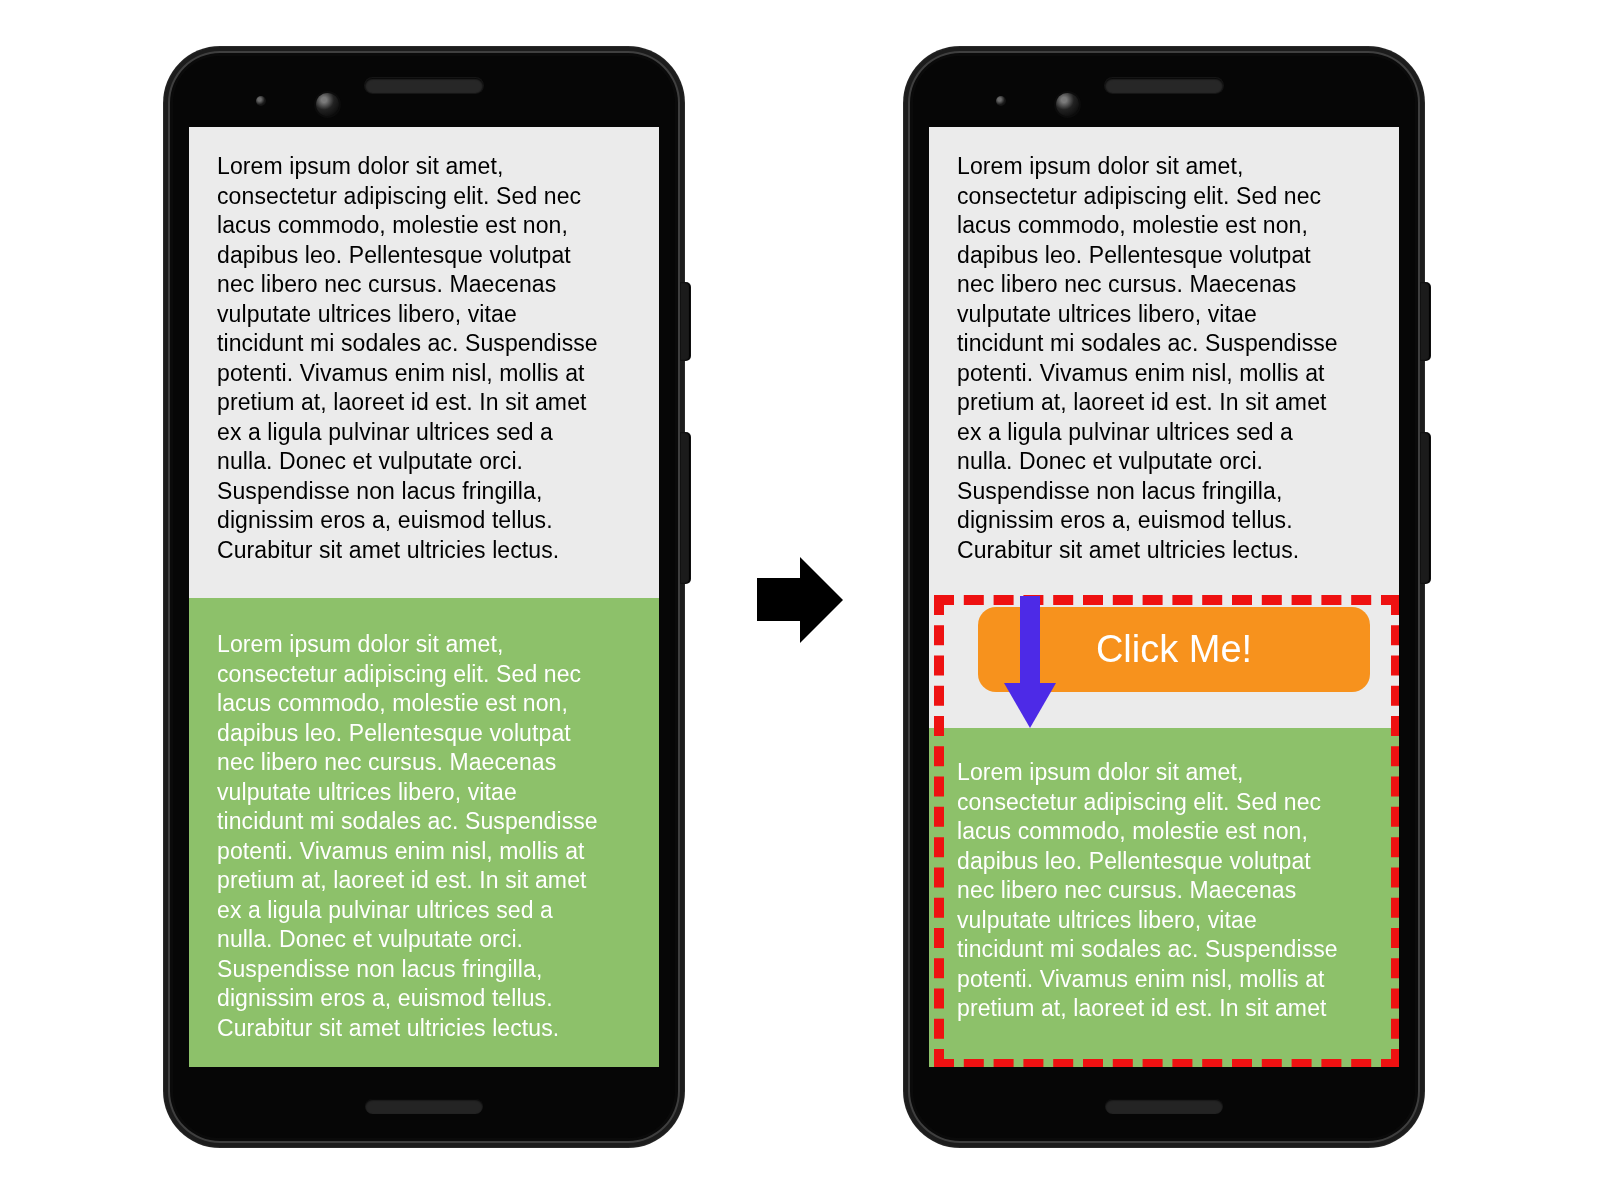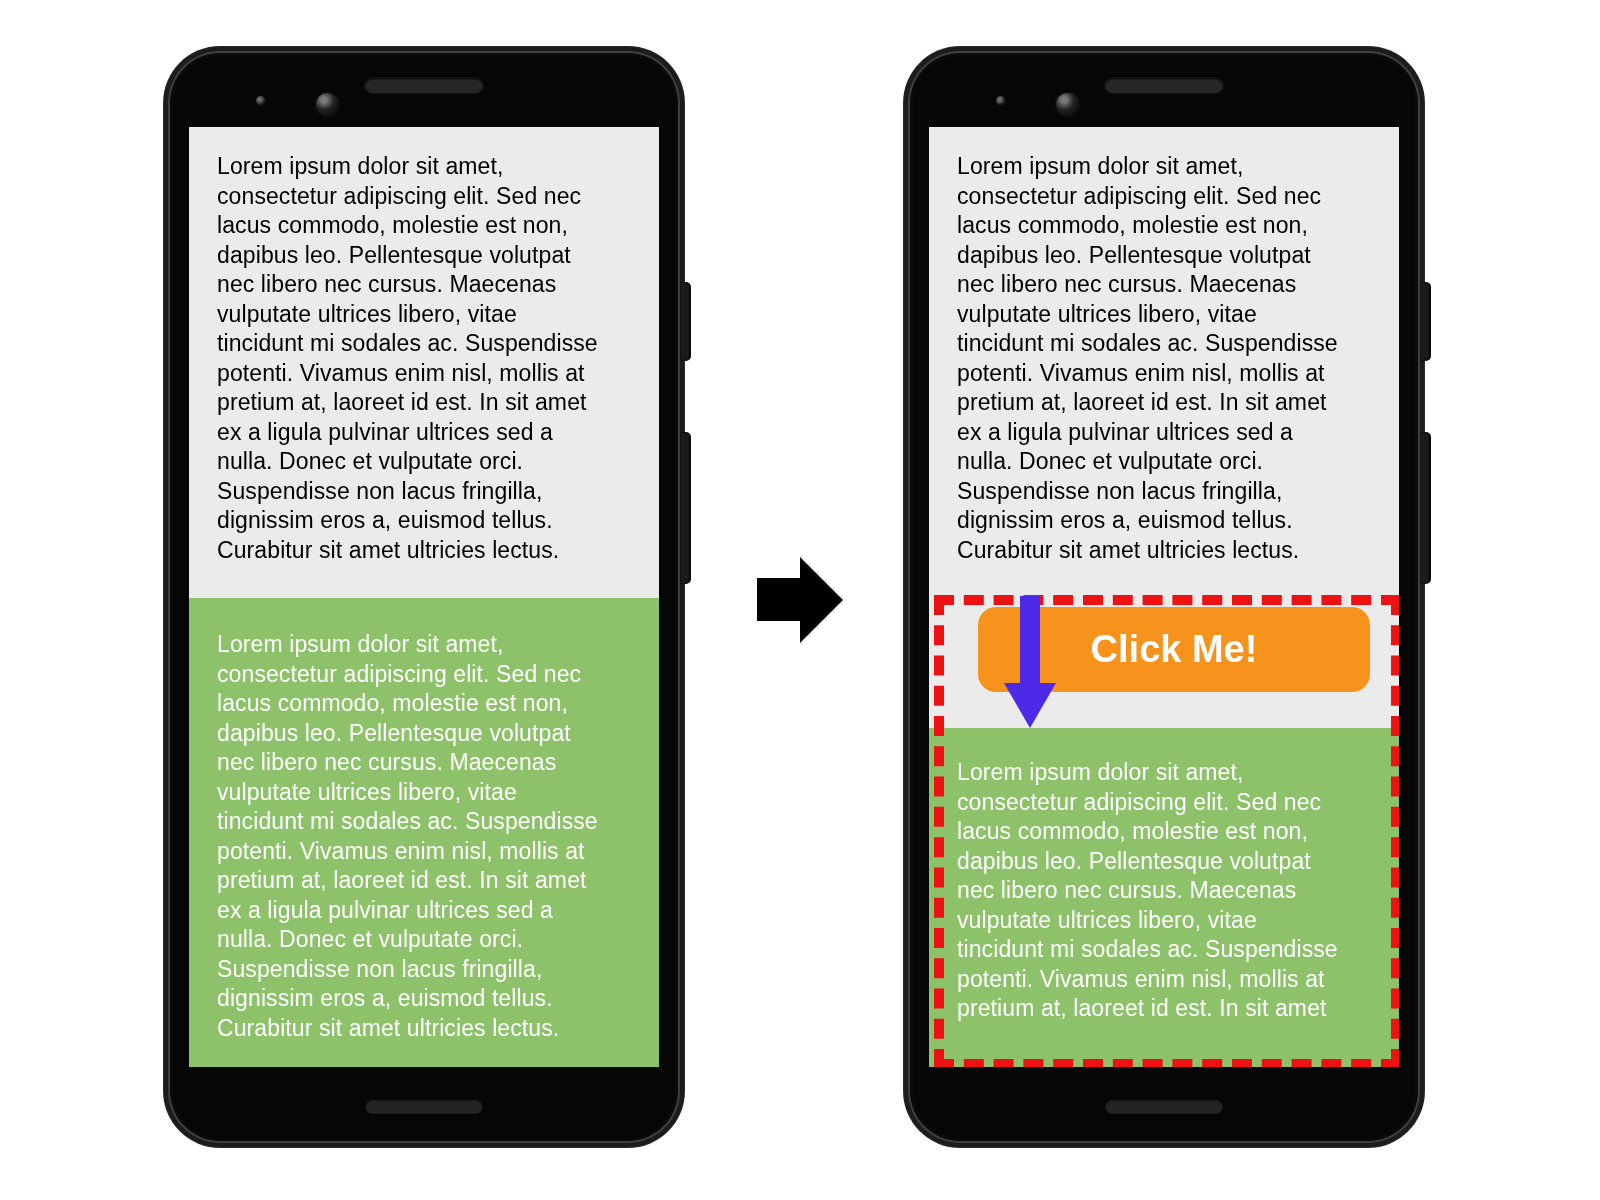--- a/index.html
+++ b/index.html
@@ -74,21 +74,21 @@
 
   
   .shift-region{
     position:absolute;left:5px;right:-2px;top:468px;bottom:-2px;
     border:10px dashed var(--red,#ee1111);
     z-index:3;
   }
   .click-btn{
     position:absolute;left:49px;top:480px;width:392px;height:85px;
     background:var(--orange,#f7921d);border:none;border-radius:18px;
-    color:var(--text_light,#fff);font-weight:bold;font-size:38px;
+    color:var(--text_light,#fff);font-weight:normal;font-size:38px;
     font-family:"Liberation Sans", sans-serif;
     display:flex;align-items:center;justify-content:center;
     z-index:4;cursor:pointer;
   }
   .shift-arrow{position:absolute;z-index:5;}
   .shift-arrow .shaft{
     position:absolute;left:91px;top:469px;width:20px;height:88px;
     background:var(--purple,#4d2ae7);
   }
   .shift-arrow .head{

